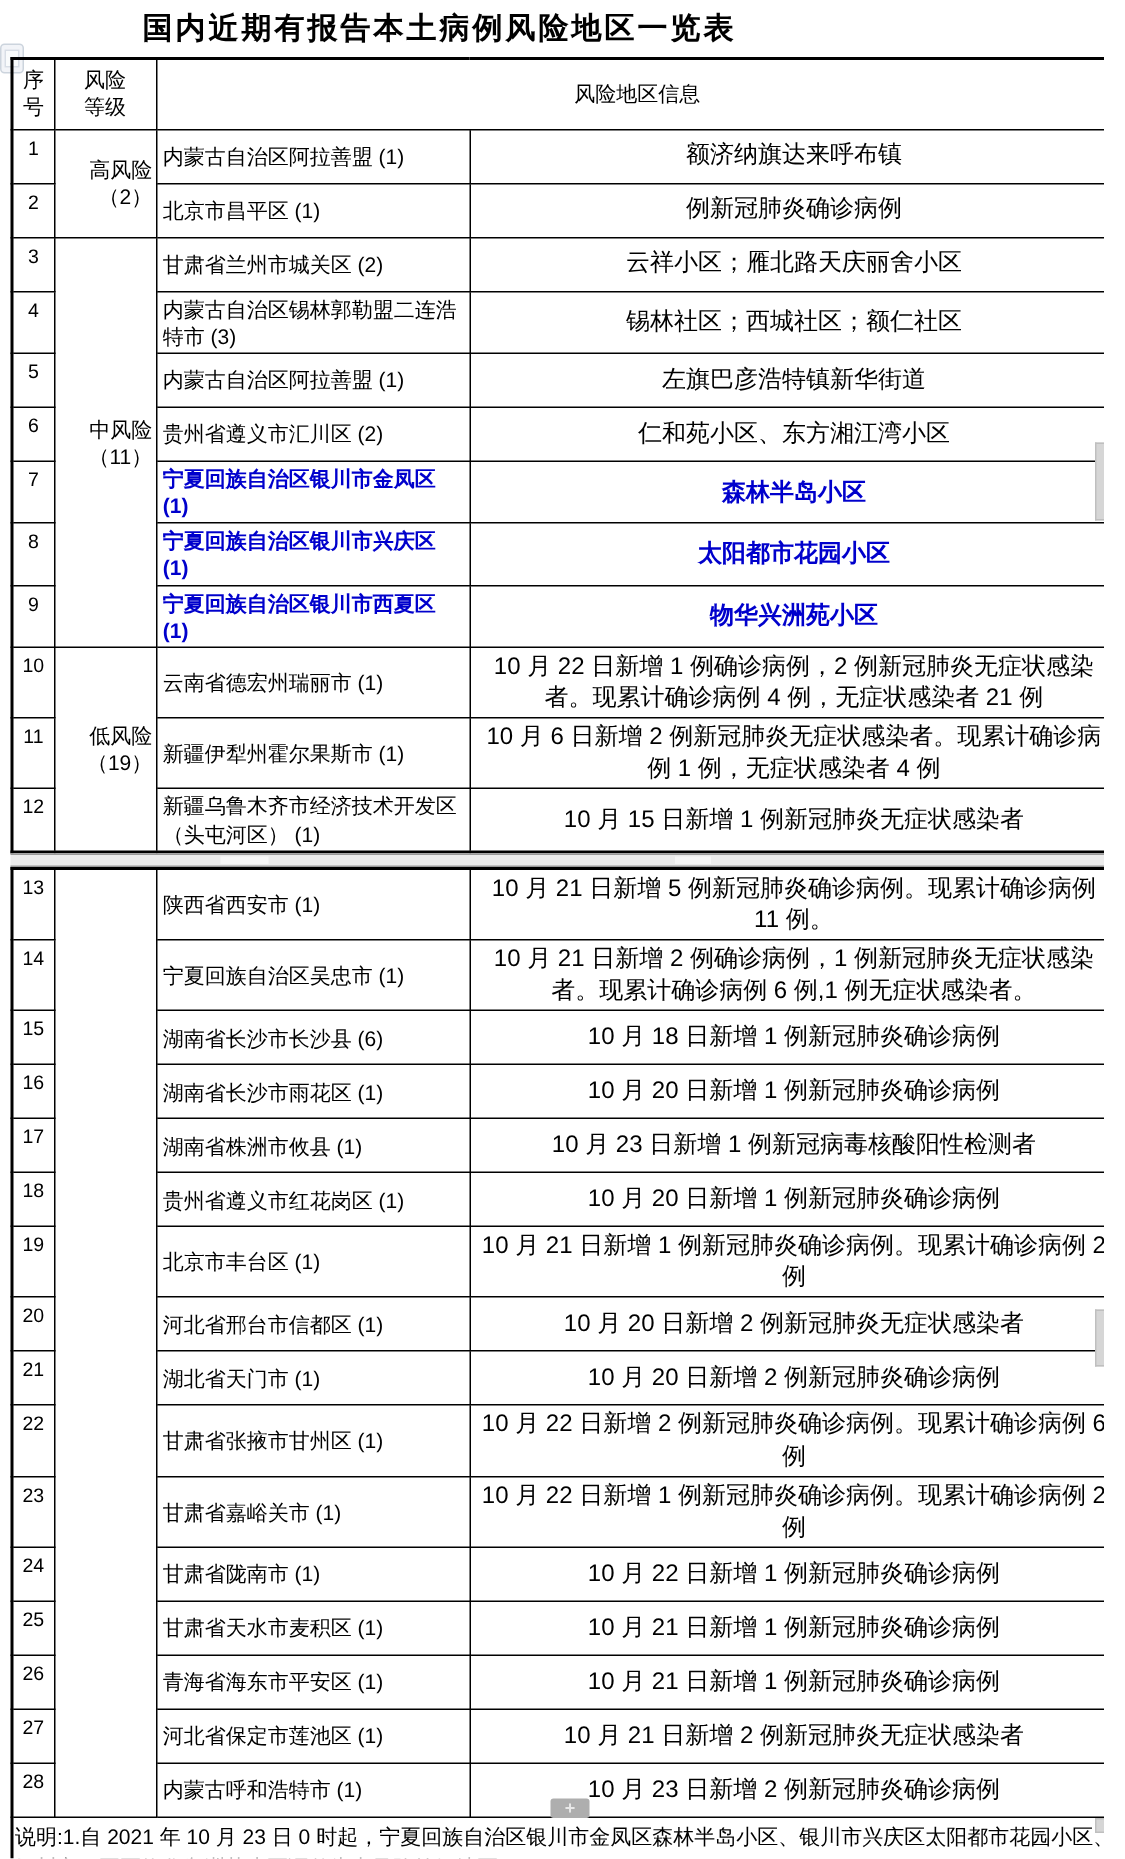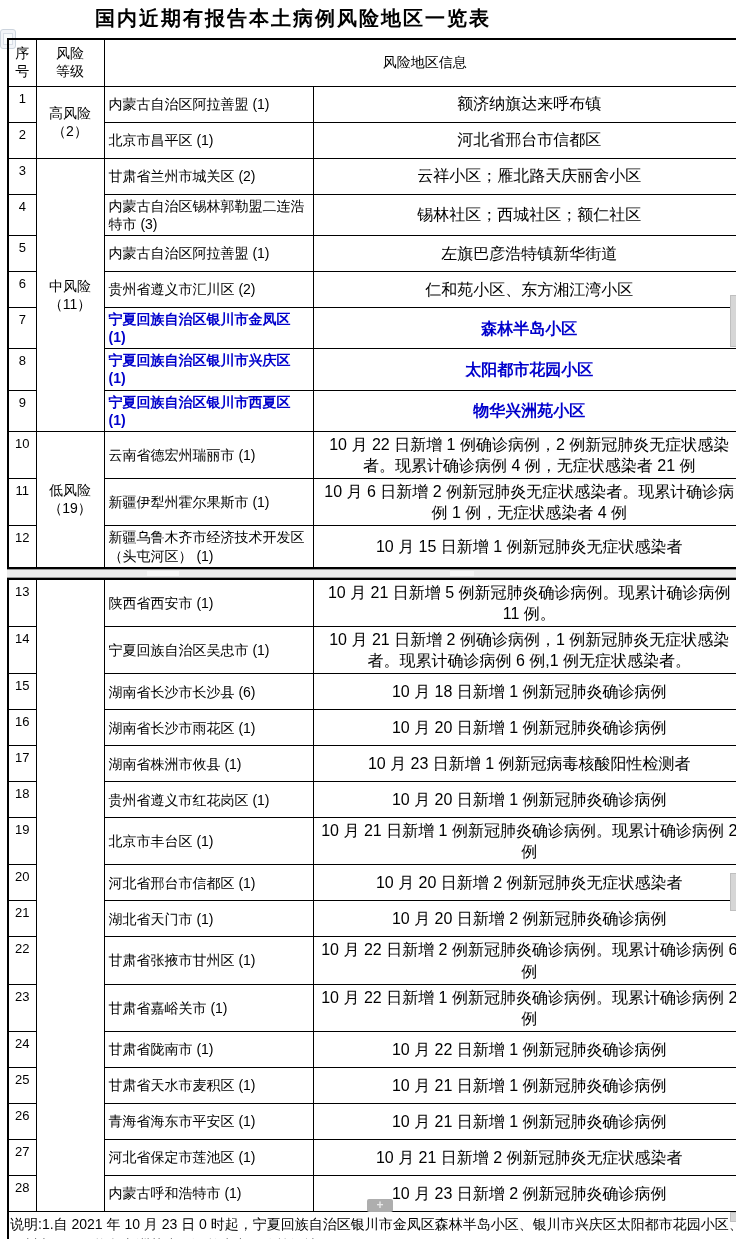--- a/index.html
+++ b/index.html
@@ -7,21 +7,21 @@
         font-family:"Liberation Sans","DejaVu Sans",sans-serif;color:#000;}
   .title{position:absolute;top:5px;left:95px;font-size:20px;font-weight:bold;letter-spacing:2px;white-space:nowrap;}
   .tables{position:absolute;left:7px;top:38px;width:738px;}
   table.grid{border-collapse:collapse;table-layout:fixed;width:738px;border:2px solid #000;}
   table.grid td, table.grid th{border:1px solid #000;overflow:hidden;}
   col.c1{width:28px;} col.c2{width:68px;} col.c3{width:209px;} col.c4{width:433px;}
   thead tr{height:47px;}
   th{font-weight:normal;font-size:14px;text-align:center;vertical-align:middle;white-space:pre-line;line-height:1.25;}
   .upper tbody tr{height:36px;} .lower tbody tr{height:36px;}
   td.no-cell{text-align:center;vertical-align:top;padding-top:4px;font-size:13px;}
-  td.level-cell{text-align:center;vertical-align:middle;font-size:14px;line-height:1.3;padding:5px 2px;}
+  td.level-cell{text-align:right;vertical-align:middle;font-size:14px;line-height:1.3;padding:5px 2px;}
   td.region-cell{text-align:left;vertical-align:middle;font-size:14px;line-height:1.3;padding:2px 4px;}
   td.detail-cell{text-align:center;vertical-align:middle;font-size:16px;line-height:1.32;padding:2px 6px;}
   .hl{color:var(--accent,#0000cc);font-weight:bold;}
   .split-band{height:7px;background:#ececec;border-top:1px solid #9a9a9a;border-bottom:1px solid #9a9a9a;position:relative;}
   .split-band::before{content:"";position:absolute;left:140px;top:1px;width:32px;height:5px;background:#f7f7f7;}
   .split-band::after{content:"";position:absolute;left:443px;top:1px;width:24px;height:5px;background:#f7f7f7;}
   tr.footnote-row{height:46px;}
   td.footnote-cell{font-size:14px;line-height:1.5;padding:2px 1px;text-align:left;vertical-align:middle;}
   .note{margin-top:9px;margin-left:300px;font-size:14px;letter-spacing:1px;white-space:nowrap;}
   .plus-badge{position:absolute;left:367px;top:1199px;width:26px;height:13px;background:#aeaeae;
@@ -66,21 +66,21 @@
             <td class="level-cell" rowspan="2">
               <div class="">高风险</div>
               <div class="">（2）</div>
             </td>
             <td class="region-cell">内蒙古自治区阿拉善盟 (1)</td>
             <td class="detail-cell">额济纳旗达来呼布镇</td>
           </tr>
           <tr>
             <td class="no-cell">2</td>
             <td class="region-cell">北京市昌平区 (1)</td>
-            <td class="detail-cell">河北省邢台市信都区</td>
+            <td class="detail-cell">例新冠肺炎确诊病例</td>
           </tr>
           <tr>
             <td class="no-cell">3</td>
             <td class="level-cell" rowspan="7">
               <div class="">中风险</div>
               <div class="">（11）</div>
             </td>
             <td class="region-cell">甘肃省兰州市城关区 (2)</td>
             <td class="detail-cell">云祥小区；雁北路天庆丽舍小区</td>
           </tr>

